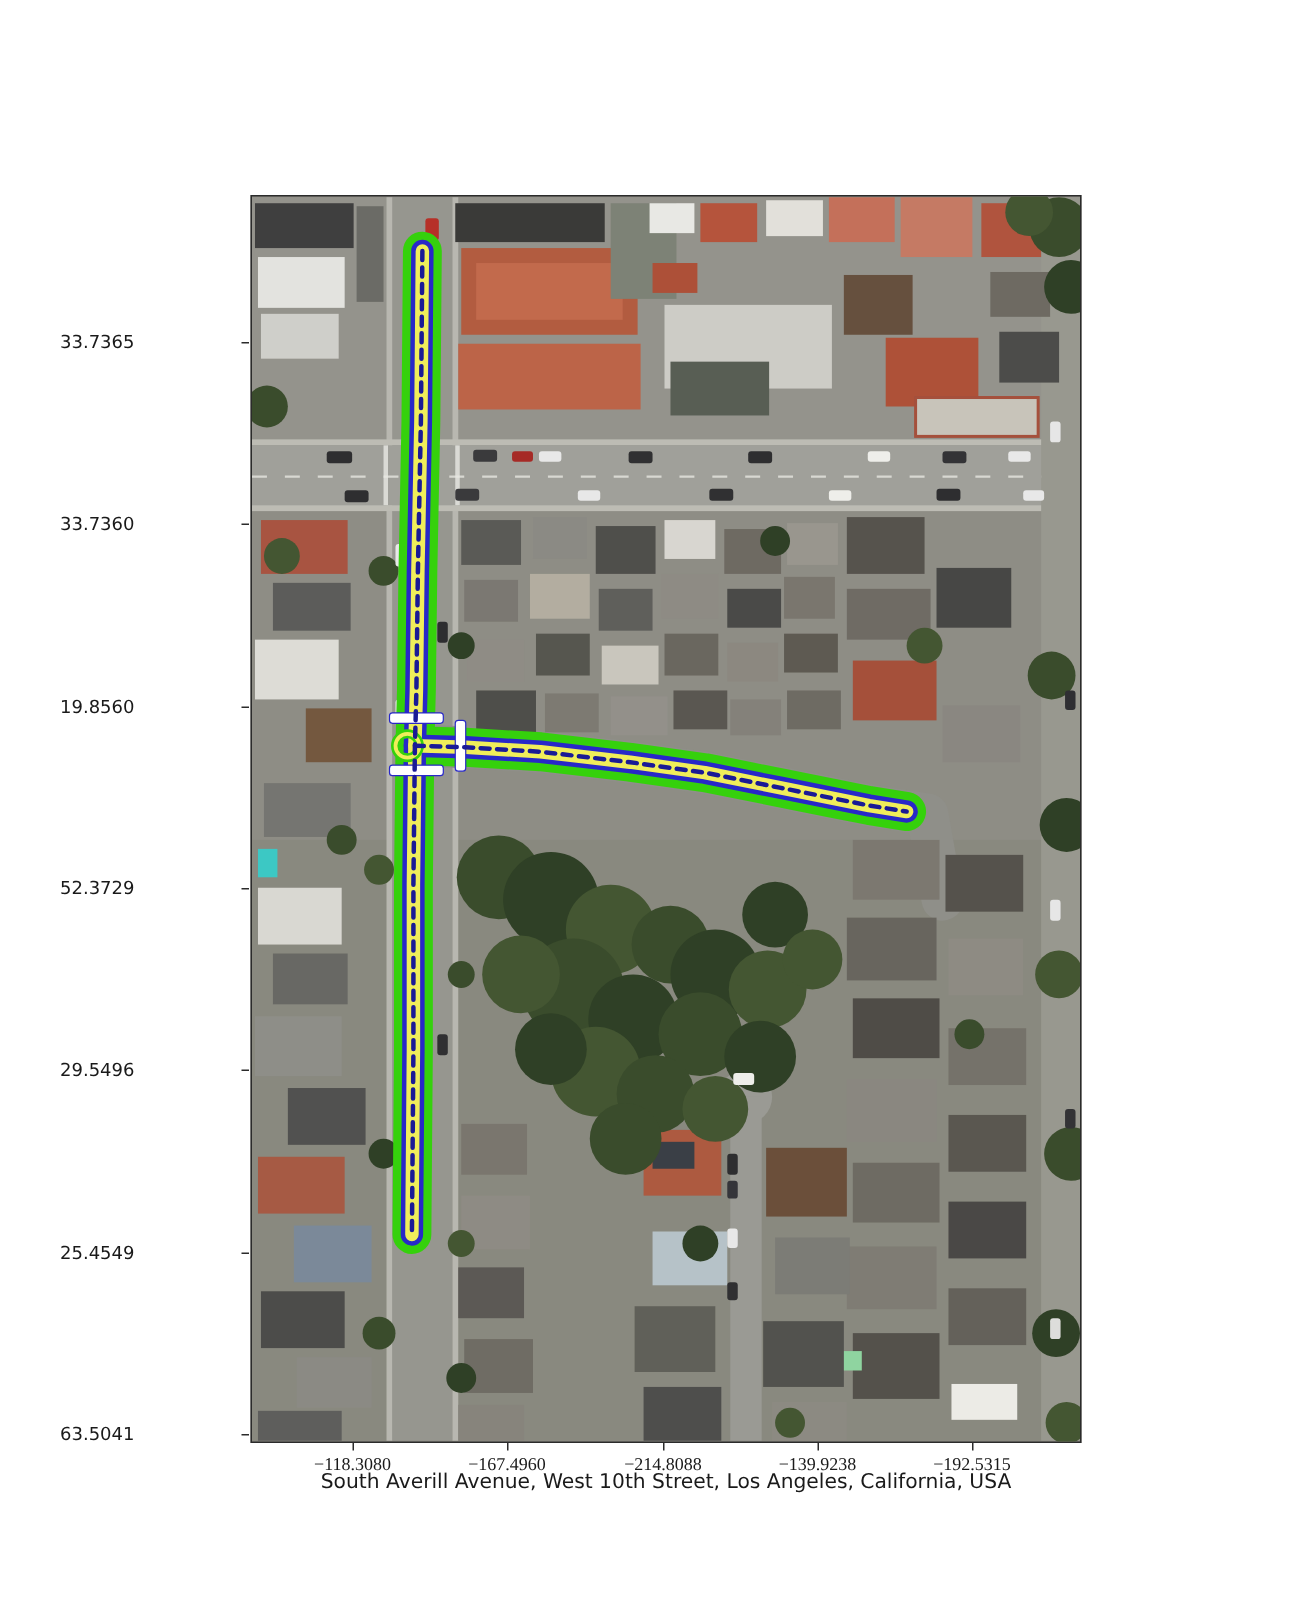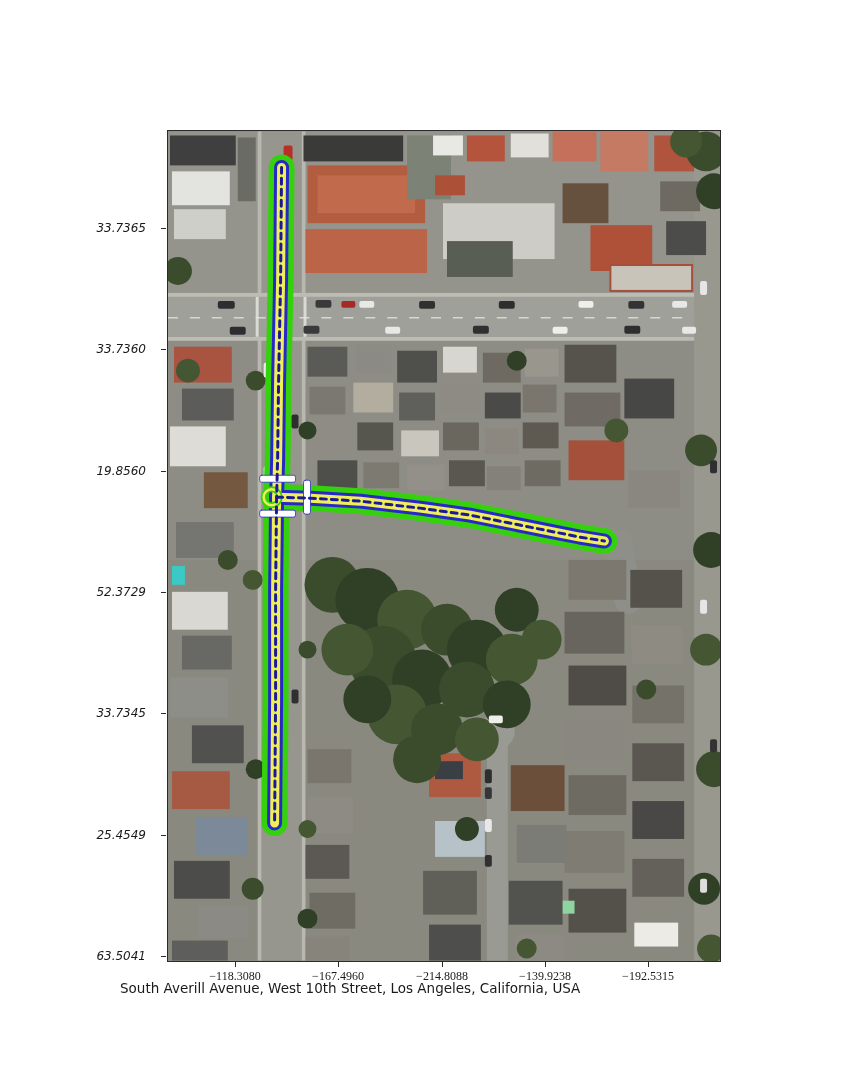--- a/index.html
+++ b/index.html
@@ -2,46 +2,46 @@
 <html><head>
 <meta charset="utf-8">
 <style>
   html,body{margin:0;padding:0;background:#ffffff;}
   body{width:865px;height:1080px;position:relative;overflow:hidden;
        font-family:"DejaVu Sans","Liberation Sans",sans-serif;color:#1a1a1a;}
   #figure{position:absolute;left:0;top:0;width:865px;height:1080px;}
   #plot{position:absolute;left:167px;top:130px;width:554px;height:832px;
         border:1px solid #2b2b2b;box-sizing:border-box;background:#8e8d85;}
   #plot svg{display:block;}
-  .ytick-label{position:absolute;left:28px;width:118px;text-align:right;
-        font-size:12px;height:18px;line-height:18px;white-space:nowrap;font-style:italic;}
+  .ytick-label{position:absolute;left:40px;width:118px;
+        font-size:12px;height:18px;line-height:18px;white-space:nowrap;}
   .xtick-label{position:absolute;width:110px;text-align:center;
         font-size:12px;height:16px;line-height:16px;top:968px;white-space:nowrap;font-family:Liberation Serif, serif;}
   .ytick-mark{position:absolute;width:5px;height:1px;background:#2b2b2b;left:161px;}
   .xtick-mark{position:absolute;width:1px;height:5px;background:#2b2b2b;top:962px;}
-  #title{position:absolute;left:120px;top:980px;width:648px;
+  #title{position:absolute;left:120px;top:980px;width:648px;text-align:center;
         font-size:13.5px;white-space:nowrap;}
 </style>
 </head>
 <body>
 
 <div id="figure">
 
   <div class="ytick-mark" style="top:228px"></div>
   <div class="ytick-mark" style="top:349px"></div>
   <div class="ytick-mark" style="top:471px"></div>
   <div class="ytick-mark" style="top:592px"></div>
   <div class="ytick-mark" style="top:713px"></div>
   <div class="ytick-mark" style="top:835px"></div>
   <div class="ytick-mark" style="top:956px"></div>
   <div class="ytick-label" style="top:219px">33.7365</div>
   <div class="ytick-label" style="top:340px">33.7360</div>
   <div class="ytick-label" style="top:462px">19.8560</div>
   <div class="ytick-label" style="top:583px">52.3729</div>
-  <div class="ytick-label" style="top:704px">33.7345</div>
+  <div class="ytick-label" style="top:704px">29.5496</div>
   <div class="ytick-label" style="top:826px">25.4549</div>
   <div class="ytick-label" style="top:947px">63.5041</div>
 
   <div class="xtick-mark" style="left:235px"></div>
   <div class="xtick-mark" style="left:338px"></div>
   <div class="xtick-mark" style="left:442px"></div>
   <div class="xtick-mark" style="left:545px"></div>
   <div class="xtick-mark" style="left:648px"></div>
   <div class="xtick-label" style="left:180px">−118.3080</div>
   <div class="xtick-label" style="left:283px">−167.4960</div>

